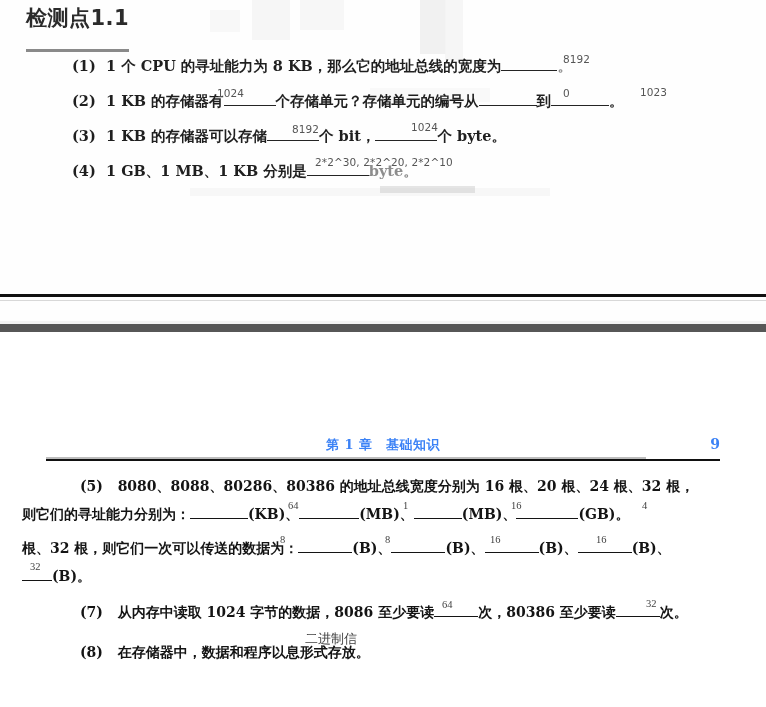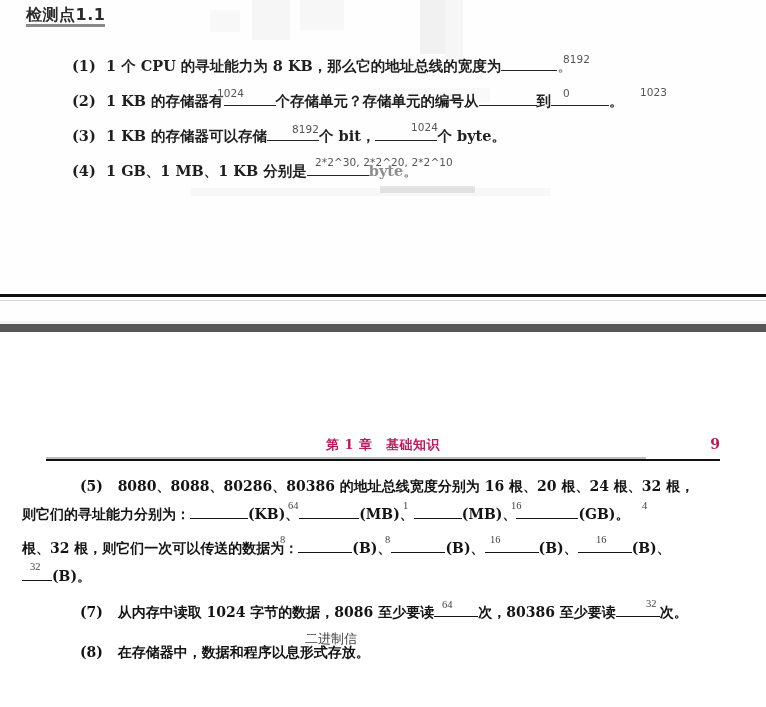--- a/index.html
+++ b/index.html
@@ -43,25 +43,25 @@
   
   .sec-top {
     position: absolute;
     left: 0; top: 0; width: 766px; height: 295px;
   }
   .chk-title {
     position: absolute;
     left: 26px;
     top: 6px;
     font-family: "DejaVu Sans", "Liberation Sans", sans-serif;
-    font-size: 16px;
+    font-size: 21px;
     font-weight: bold;
     letter-spacing: .5px;
     color: #2b2b2b;
-    padding-bottom: 0;
+    padding-bottom: 19px;
     border-bottom: 3px solid #8a8a8a;
     line-height: 1.15;
   }
 
   .qlist-top {
     position: absolute;
     left: 0;
     top: 56px;
     width: 766px;
   }
@@ -136,21 +136,21 @@
     position: absolute;
     left: 0; top: 332px; width: 766px; height: 375px;
     background: #ffffff;
   }
   .runhead {
     position: absolute;
     left: 46px; top: 104px; width: 674px;
     height: 20px;
     font-size: 13px;
     font-weight: bold;
-    color: #be185d;
+    color: #3b82f6;
   }
   .runhead .ch {
     position: absolute;
     left: 0; right: 0;
     text-align: center;
     letter-spacing: .5px;
   }
   .runhead .pg {
     position: absolute;
     right: 0; top: 0;

